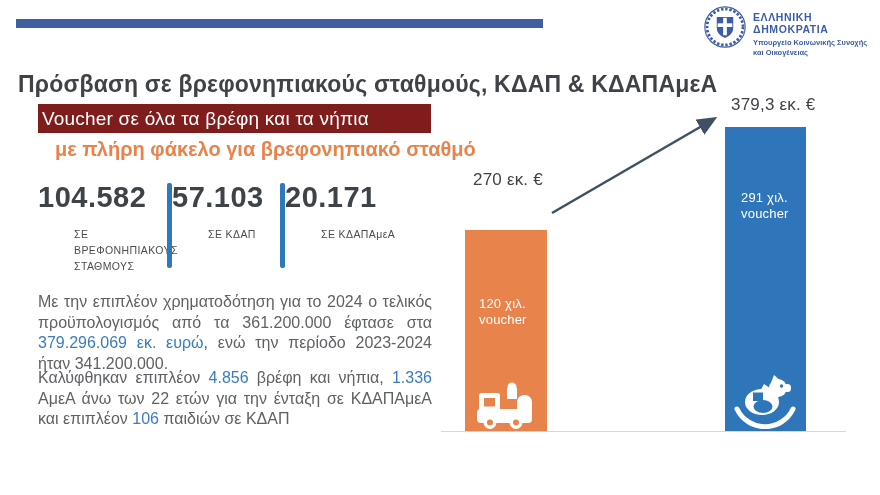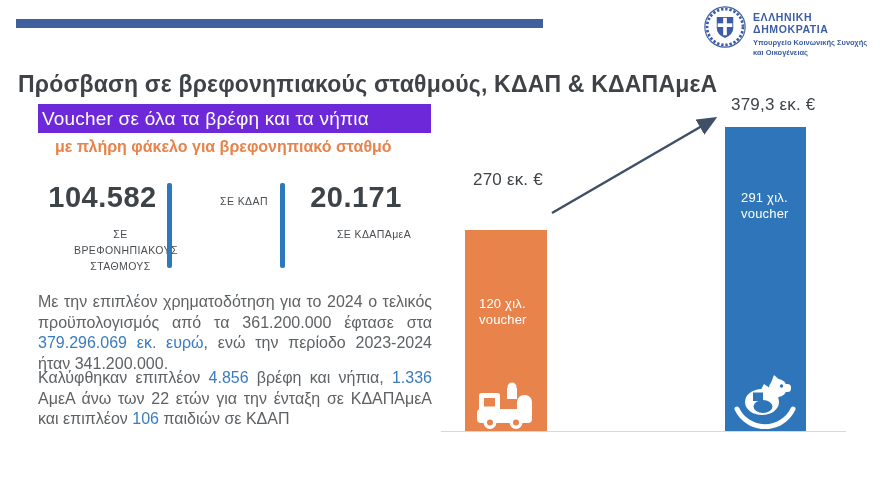--- a/index.html
+++ b/index.html
@@ -13,26 +13,26 @@
 
   
   .logo { position:absolute; left:703px; top:5px; display:flex; align-items:flex-start; }
   .logo svg { flex:0 0 auto; }
   .logo-text { margin-left:6px; padding-top:6px; color:#3c5ca5; }
   .logo-org { font-size:10.5px; font-weight:700; letter-spacing:0.6px; margin-bottom:3px; }
   .logo-dept { font-size:7.5px; font-weight:700; line-height:9.5px; }
 
   .title { position:absolute; left:18px; top:47px; width:700px; font-size:23px; font-weight:600; color:#3f4347; letter-spacing:0.2px;margin-top:24px; }
 
-  .banner { position:absolute; left:38px; top:104px; width:393px; height:29px; background:#6d28d9; }
+  .banner { position:absolute; left:38px; top:104px; width:393px; height:29px; background:#7f1d1d; }
   .banner-title { display:block; color:#ffffff; font-size:19px; font-weight:500; line-height:29px; padding-left:4px; letter-spacing:0.2px; }
-  .banner-sub { position:absolute; left:55px; top:138px; font-size:16px; font-weight:600; color:#e8834c; }
+  .banner-sub { position:absolute; left:55px; top:138px; font-size:20px; font-weight:600; color:#e8834c; }
 
   .stats { position:absolute; left:38px; top:181px; width:394px; display:flex; }
-  .stat { text-align:center; }
+  .stat { }
   .stat-1 { width:129px; }
   .stat-2 { width:108px; }
   .stat-3 { width:142px; }
   .stat-value { font-size:29px; font-weight:700; color:#3e4347; letter-spacing:0.5px; }
   .stat-label { margin-top:12px; font-size:10.5px; font-weight:500; color:#4a4e52; letter-spacing:0.4px; line-height:16px;margin-left:36px; }
   .stat-divider { width:5px; height:85px; margin-top:2px; background:#2e79bd; border-radius:2px; }
 
   .para { position:absolute; left:38px; width:394px; font-size:16px; line-height:20.5px; color:#5e6265; text-align:justify; }
   .para-1 { top:292px; }
   .para-2 { top:368px; }
@@ -86,20 +86,21 @@
   </div>
   <div class="banner-sub">με πλήρη φάκελο για βρεφονηπιακό σταθμό</div>
 
   <div class="stats">
     <div class="stat stat-1">
       <div class="stat-value">104.582</div>
       <div class="stat-label">ΣΕ ΒΡΕΦΟΝΗΠΙΑΚΟΥΣ ΣΤΑΘΜΟΥΣ</div>
     </div>
     <div class="stat-divider"></div>
     <div class="stat stat-2">
+      <div class="stat-value">57.103</div>
       <div class="stat-label">ΣΕ ΚΔΑΠ</div>
     </div>
     <div class="stat-divider"></div>
     <div class="stat stat-3">
       <div class="stat-value">20.171</div>
       <div class="stat-label">ΣΕ ΚΔΑΠΑμεΑ</div>
     </div>
   </div>
 
   <p class="para para-1"><span>Με την επιπλέον χρηματοδότηση για το 2024 ο τελικός προϋπολογισμός από τα 361.200.000 έφτασε στα </span><span class="hl">379.296.069 εκ. ευρώ</span><span>, ενώ την περίοδο 2023-2024 ήταν 341.200.000.</span></p>

